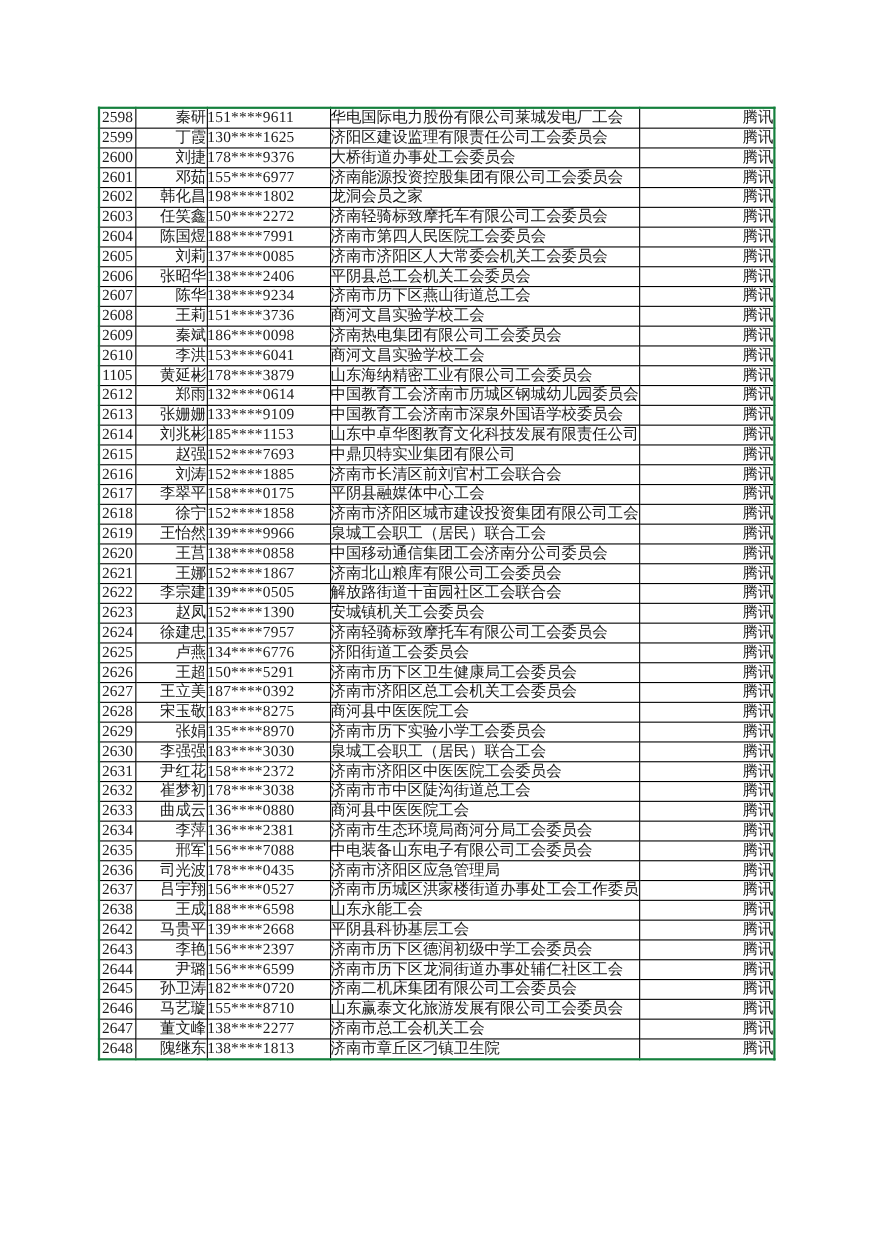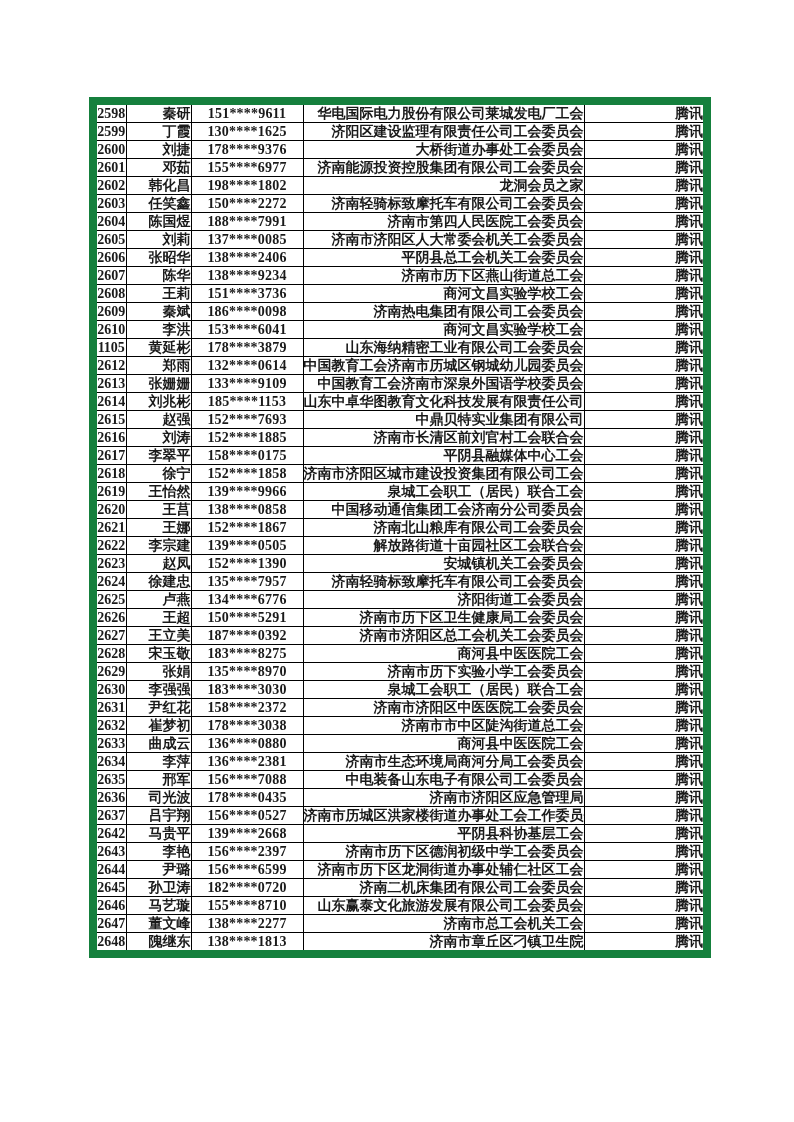--- a/index.html
+++ b/index.html
@@ -15,37 +15,36 @@
     color: #1a1a1a;
     overflow: hidden;
   }
   table.member-table {
     position: absolute;
     left: 89px;
     top: 97px;
     width: 614px;
     border-collapse: collapse;
     table-layout: fixed;
-    border: 8px solid #15803d;
-    font-weight: bold;
+    border: 2px solid #15803d;
   }
   table.member-table td {
     border: 1px solid #000000;
     height: 18px;
     padding: 0;
     font-size: 14px;
     line-height: 17px;
     vertical-align: middle;
     overflow: hidden;
     white-space: nowrap;
   }
   td.cell-id       { text-align: center; font-size: 13.5px; }
   td.cell-name     { text-align: right; padding-left: 3px; }
-  td.cell-phone    { text-align: center; font-size: 13.5px; letter-spacing: 0.2px; }
-  td.cell-org      { text-align: right; padding-left: 3px; }
+  td.cell-phone    { font-size: 13.5px; letter-spacing: 0.2px; }
+  td.cell-org      { text-align: left; padding-left: 3px; }
   td.cell-platform { text-align: right; }
 </style>
 </head>
 <body>
 
 <div class="page">
   <table class="member-table">
     <colgroup>
       <col style="width:33px">
       <col style="width:65px">
@@ -328,20 +327,27 @@
     <td class="cell-platform">腾讯</td>
   </tr>
         <tr>
     <td class="cell-id">2637</td>
     <td class="cell-name">吕宇翔</td>
     <td class="cell-phone">156****0527</td>
     <td class="cell-org">济南市历城区洪家楼街道办事处工会工作委员会</td>
     <td class="cell-platform">腾讯</td>
   </tr>
         <tr>
+    <td class="cell-id">2638</td>
+    <td class="cell-name">王成</td>
+    <td class="cell-phone">188****6598</td>
+    <td class="cell-org">山东永能工会</td>
+    <td class="cell-platform">腾讯</td>
+  </tr>
+        <tr>
     <td class="cell-id">2642</td>
     <td class="cell-name">马贵平</td>
     <td class="cell-phone">139****2668</td>
     <td class="cell-org">平阴县科协基层工会</td>
     <td class="cell-platform">腾讯</td>
   </tr>
         <tr>
     <td class="cell-id">2643</td>
     <td class="cell-name">李艳</td>
     <td class="cell-phone">156****2397</td>

